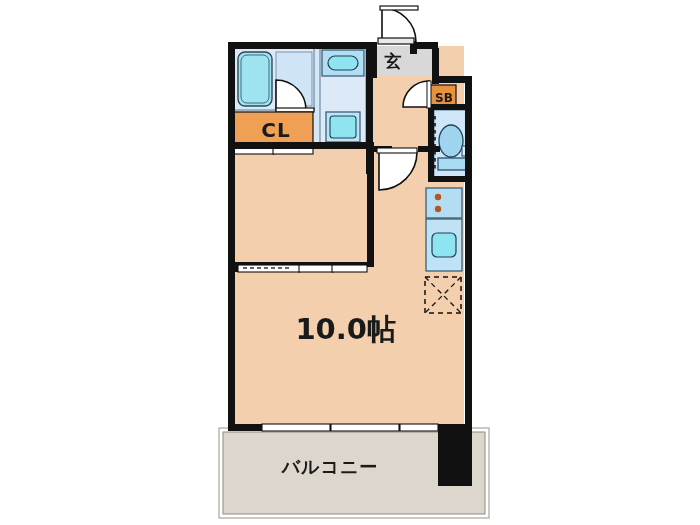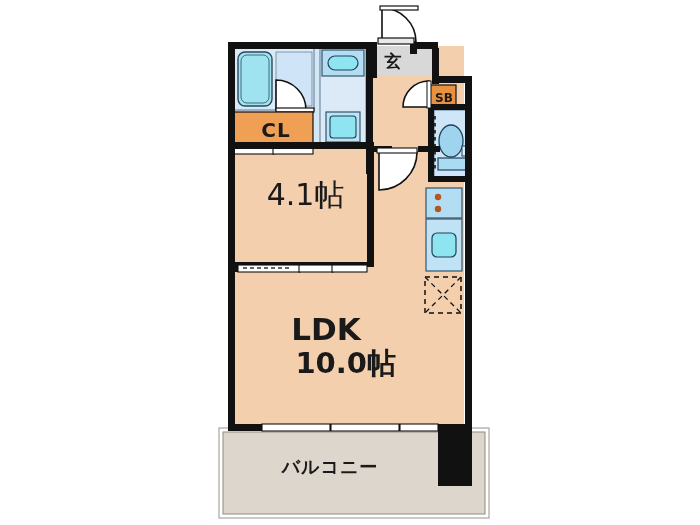--- a/index.html
+++ b/index.html
@@ -203,25 +203,23 @@
 
   <g>
     <rect x="262" y="424" width="68" height="7" fill="#ffffff" stroke="#111111" stroke-width="1.1"></rect>
     <rect x="331" y="424" width="68" height="7" fill="#ffffff" stroke="#111111" stroke-width="1.1"></rect>
     <rect x="400" y="424" width="38" height="7" fill="#ffffff" stroke="#111111" stroke-width="1.1"></rect>
   </g>
 
 </svg>
 
 <div class="lbl" id="lbl-washitsu">
-  <div class="sz">4.1帖</div>
 </div>
 
 <div class="lbl" id="lbl-ldk">
-  <div>LDK</div>
   <div class="sz">10.0帖</div>
 </div>
 
 <div class="lbl" id="lbl-balcony">バルコニー</div>
 
 <div class="lbl" id="lbl-genkan">玄</div>
 
 <div class="lbl" id="lbl-cl">CL</div>
 
 <div class="lbl" id="lbl-sb">SB</div>

